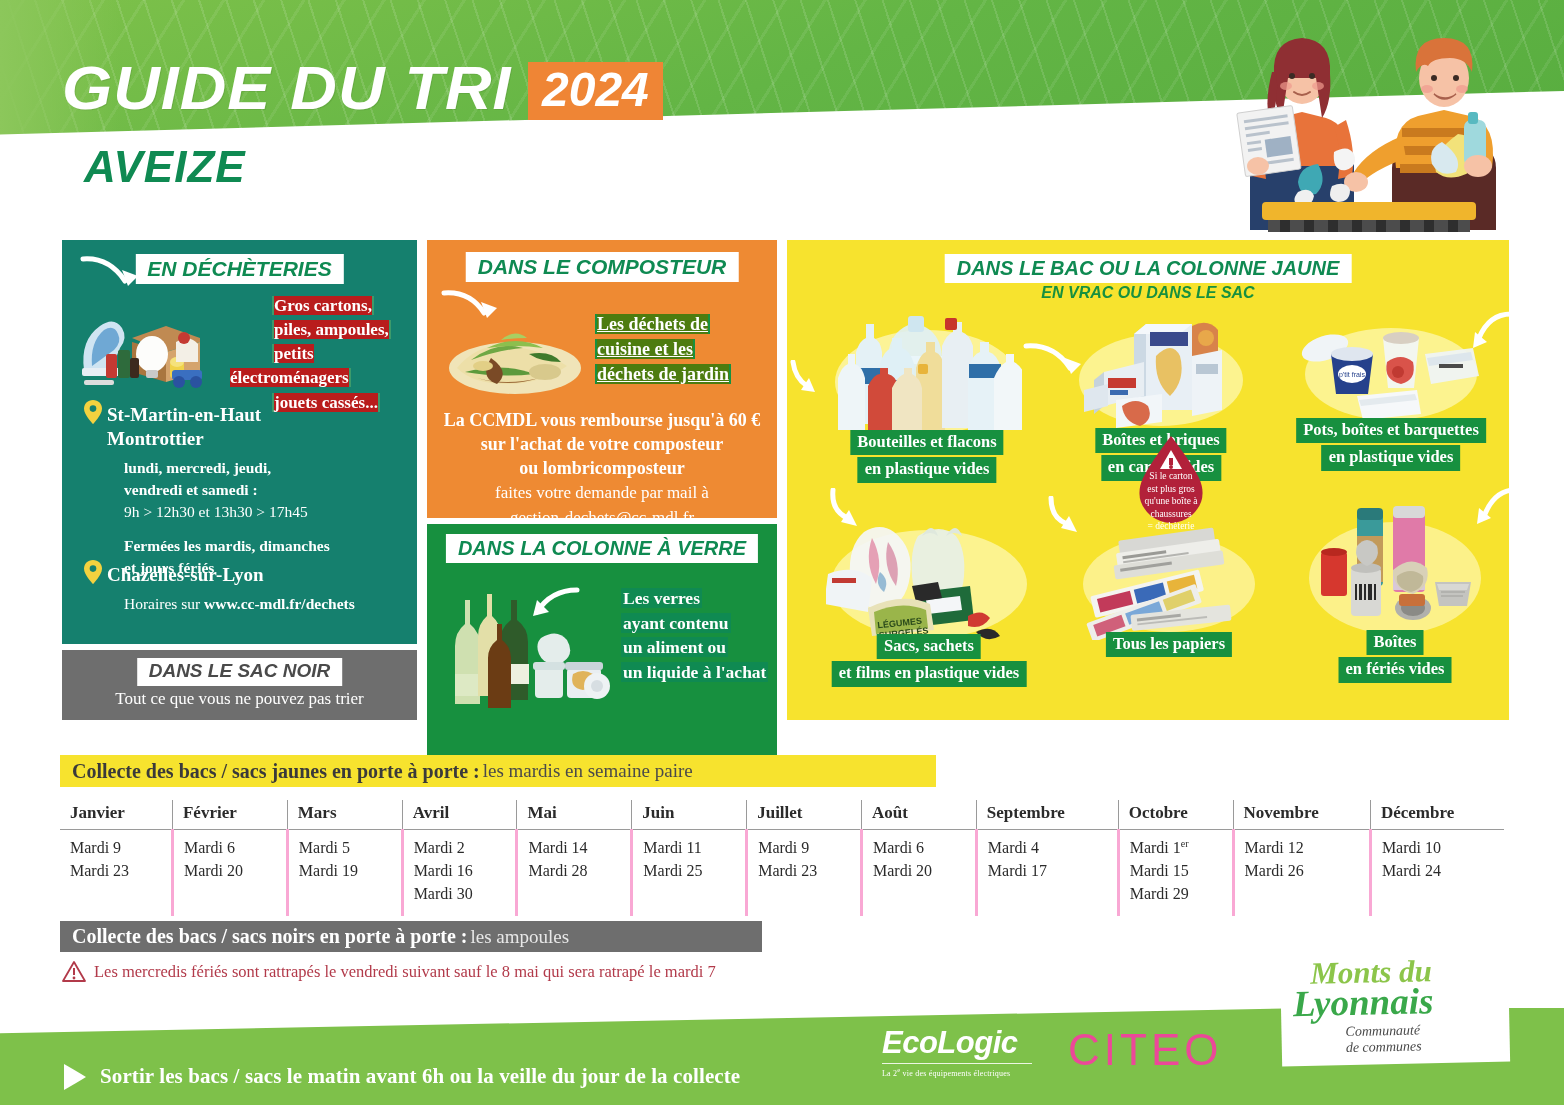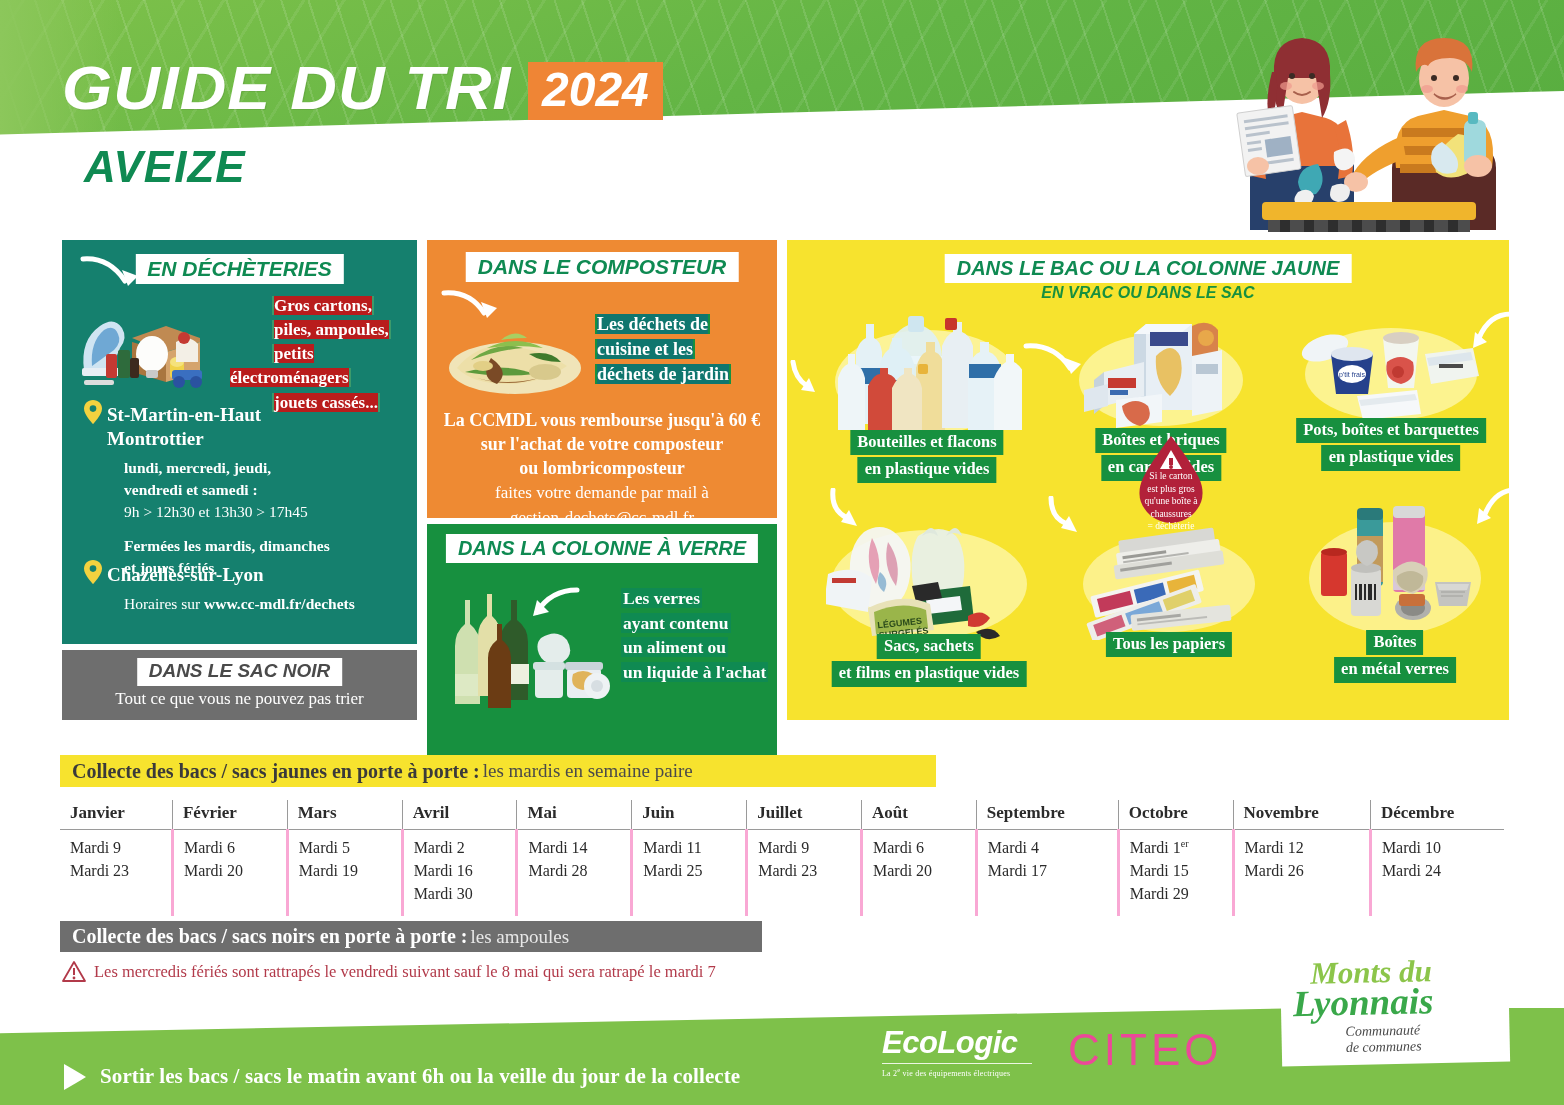--- a/index.html
+++ b/index.html
@@ -119,21 +119,21 @@
   }
 
   
   .composteur-hdr { position: absolute; left: 50%; top: 12px; transform: translateX(-50%); font-size: 21px; }
   .composteur-arrow { position: absolute; left: 14px; top: 48px; width: 62px; height: 40px; }
   .composteur-img { position: absolute; left: 10px; top: 72px; width: 155px; height: 86px; }
   .composteur-tag {
     position: absolute; left: 170px; top: 72px; width: 168px;
     font-weight: 700; font-size: 18px; color: #ffffff; line-height: 1.38;
   }
-  .composteur-tag span { background: #0f766e; box-shadow: 2px 0 0 #17903f, -2px 0 0 #17903f; }
+  .composteur-tag span { background: #4d7c0f; box-shadow: 2px 0 0 #17903f, -2px 0 0 #17903f; text-decoration: underline; }
   .composteur-body {
     position: absolute; left: 10px; right: 10px; top: 168px;
     text-align: center; color: #ffffff; line-height: 1.34;
   }
   .composteur-body .l1 { font-weight: 700; font-size: 18px; }
   .composteur-body .l2 { font-size: 17px; margin-top: 2px; }
 
   
   .verre-hdr { position: absolute; left: 50%; top: 10px; transform: translateX(-50%); font-size: 20px; }
   .verre-img { position: absolute; left: 22px; top: 58px; width: 180px; height: 128px; }
@@ -675,21 +675,21 @@
         <rect x="94" y="88" width="26" height="12" rx="3" fill="#c8703a"></rect>
         <path d="M130 76 l36 0 l-4 24 l-28 0Z" fill="#c4c4c0"></path>
         <path d="M132 78 l32 0 l-2 6 l-28 0Z" fill="#d8d8d4"></path>
         <g stroke="#a0a09c" stroke-width="1">
           <line x1="136" y1="86" x2="160" y2="86"></line>
             <line x1="136" y1="90" x2="158" y2="90"></line>
         </g>
       </svg>
       <div class="tags" style="top:124px;">
         <span class="tag-green">Boîtes</span><br>
-        <span class="tag-green">en métal verres</span>
+        <span class="tag-green">en fériés vides</span>
       </div>
       <svg style="position:absolute;right:-18px;top:-20px;width:56px;height:42px" viewBox="0 0 56 42">
         <path d="M52 4 q-20 0 -30 24" stroke="#ffffff" stroke-width="5" fill="none" stroke-linecap="round"></path>
         <path d="M14 38 l14 -6 l-12 -10Z" fill="#ffffff"></path>
       </svg>
     </div>
   </div>
 
   <svg class="warn-badge" viewBox="0 0 86 96">
     <path d="M43 0 q20 26 28 42 q10 22 -8 38 q-20 14 -40 0 q-18-16 -8-38 q8-16 28-42Z" fill="#b2213a"></path>

